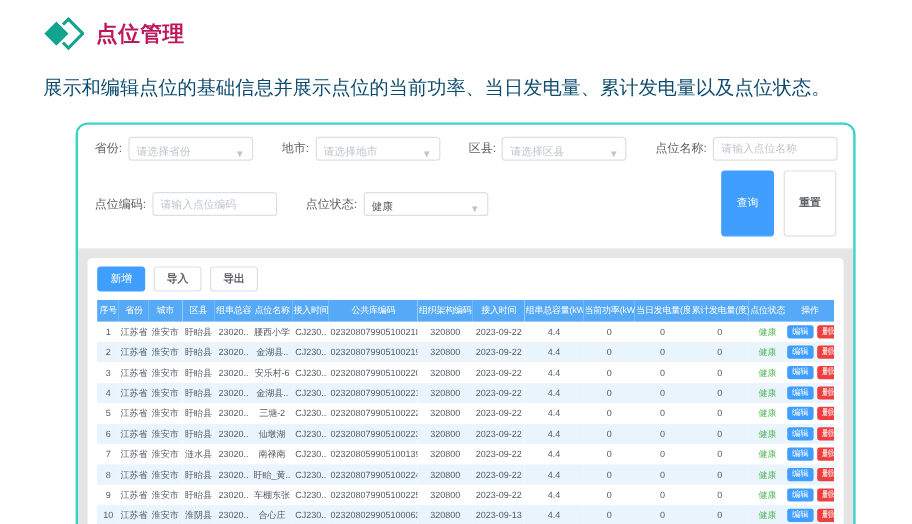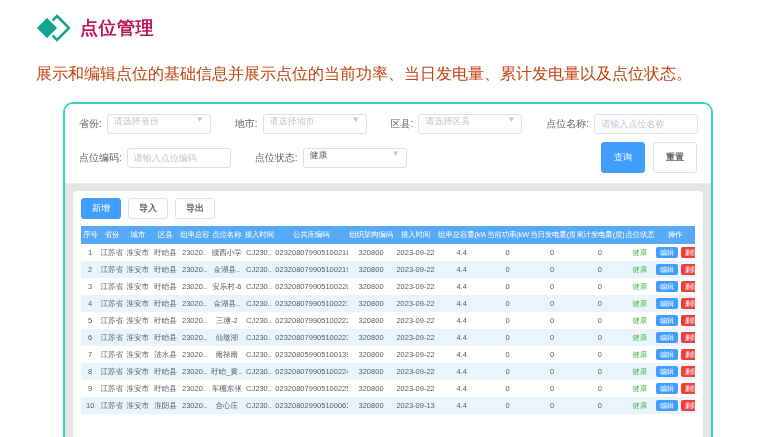--- a/index.html
+++ b/index.html
@@ -1,43 +1,43 @@
 <!DOCTYPE html>
 <html><head>
 <meta charset="utf-8">
 <style>
   * { margin:0; padding:0; box-sizing:border-box; }
   html,body { width:760px; height:437px; background:#ffffff; font-family:"Liberation Sans","DejaVu Sans",sans-serif; overflow:hidden; }
 
   
   .page-header { display:flex; align-items:center; gap:10px; padding:12px 0 0 34px; }
   .page-title { font-size:18px; font-weight:bold; color:#be185d; letter-spacing:0.5px; }
-  .page-desc { padding:14px 36px 0 36px; font-size:16px; line-height:32px; color:#c2410c; }
+  .page-desc { padding:14px 36px 0 36px; font-size:16px; line-height:32px; color:#0c4a6e; }
 
   
   .panel { margin:12px 47px 0 63px; width:650px; height:376px;
            border:2px solid #38d3c4; border-radius:10px; background:#ffffff; overflow:hidden;
            display:flex; flex-direction:column; }
 
   
   .filter-area { padding:10px 14px 8px 14px; background:#ffffff; }
   .filter-row { display:flex; align-items:center; margin-bottom:8px; }
   .filter-group { display:flex; align-items:center; margin-right:24px; }
   .filter-label { font-size:10px; color:#606266; margin-right:5px; white-space:nowrap; }
   .select-box { width:104px; height:20px; border:1px solid #dcdfe6; border-radius:3px; background:#fff;
-                display:flex; align-items:flex-start; justify-content:space-between; padding:0 6px; cursor:pointer; }
+                display:flex; align-items:flex-end; justify-content:space-between; padding:0 6px; cursor:pointer; }
   .select-box .ph { font-size:9px; color:#c0c4cc; }
   .select-box .val { font-size:9px; color:#606266; }
   .select-box .arrow { font-size:8px; color:#c0c4cc; }
   .text-input { width:104px; height:20px; border:1px solid #dcdfe6; border-radius:3px; font-size:9px;
                 padding:0 6px; color:#606266; outline:none; font-family:inherit; }
   .text-input::placeholder { color:#c0c4cc; }
   .filter-actions { margin-left:auto; display:flex; gap:8px; }
   .btn { border-radius:3px; font-size:9px; cursor:pointer; font-family:inherit; }
-  .btn-primary { background:#409eff; border:1px solid #409eff; color:#fff; padding:8px 12px; }
+  .btn-primary { background:#409eff; border:1px solid #409eff; color:#fff; padding:20px 12px; }
   .btn-plain { background:#fff; border:1px solid #dcdfe6; color:#606266; padding:4px 12px;font-weight:bold; }
 
   
   .gray-section { flex:1; background:#e5e5e5; border-top:1px solid #e8ebf0; padding:7px 8px 8px 8px; }
   .card { background:#ffffff; border-radius:4px; height:100%; padding:7px 8px; display:flex; flex-direction:column; }
   .toolbar { display:flex; gap:7px; margin-bottom:7px; }
   .btn-sm { padding:3px 10px; }
 
   
   table { width:100%; border-collapse:collapse; table-layout:fixed; }

